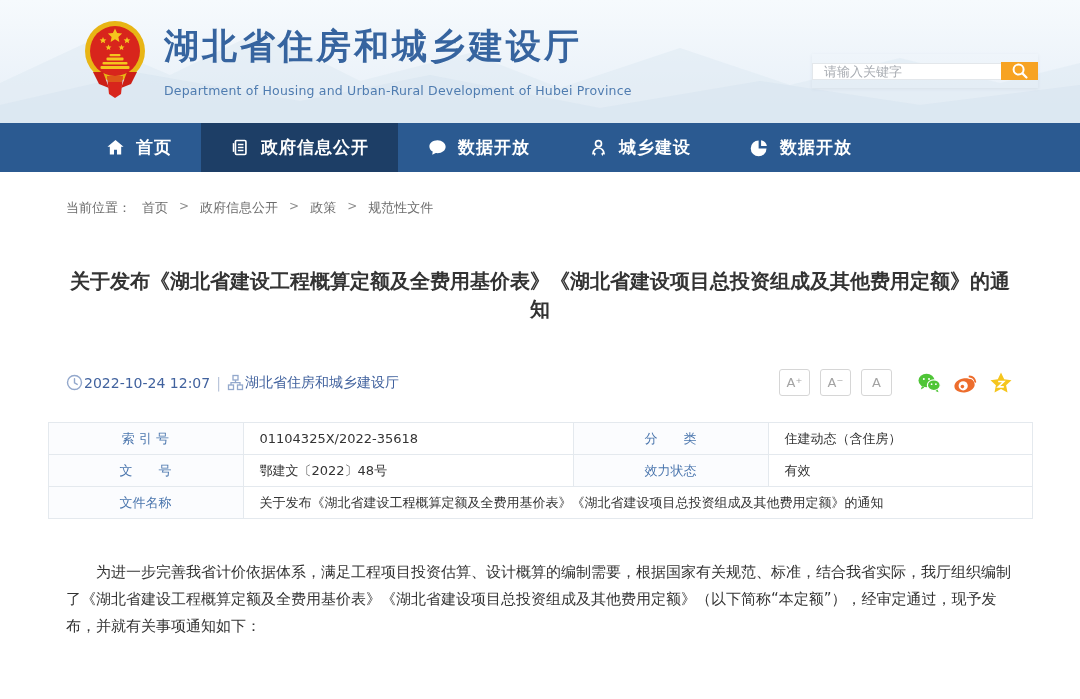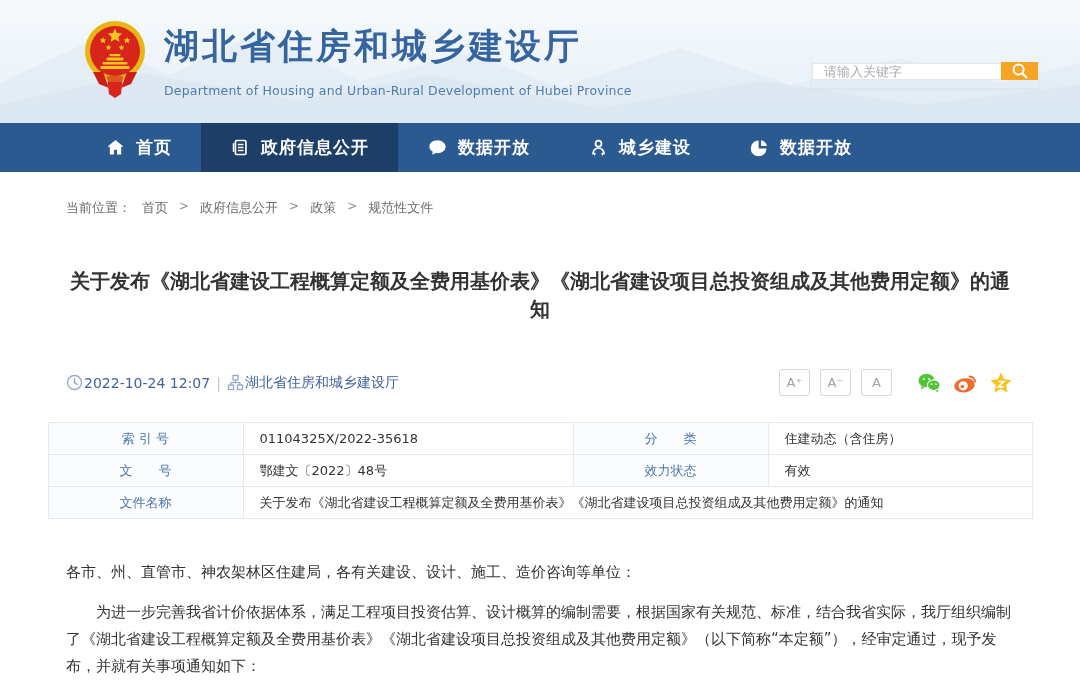--- a/index.html
+++ b/index.html
@@ -218,15 +218,14 @@
     <td class="val">有效</td>
   </tr>
   <tr>
     <td class="lbl">文件名称</td>
     <td class="val" colspan="3">关于发布《湖北省建设工程概算定额及全费用基价表》《湖北省建设项目总投资组成及其他费用定额》的通知</td>
   </tr>
 </tbody>
   </table>
 
 <div class="body-text">
-  <p>各市、州、直管市、神农架林区住建局，各有关建设、设计、施工、造价咨询等单位：</p>
   <p class="indent">为进一步完善我省计价依据体系，满足工程项目投资估算、设计概算的编制需要，根据国家有关规范、标准，结合我省实际，我厅组织编制了《湖北省建设工程概算定额及全费用基价表》《湖北省建设项目总投资组成及其他费用定额》（以下简称“本定额”），经审定通过，现予发布，并就有关事项通知如下：</p>
 </div>
 
 </body></html>

